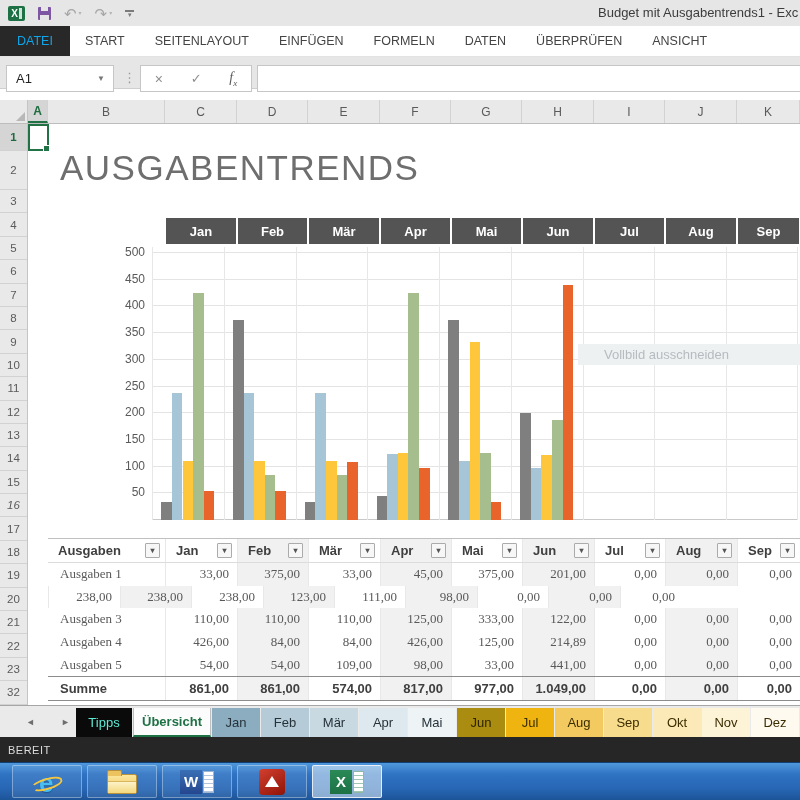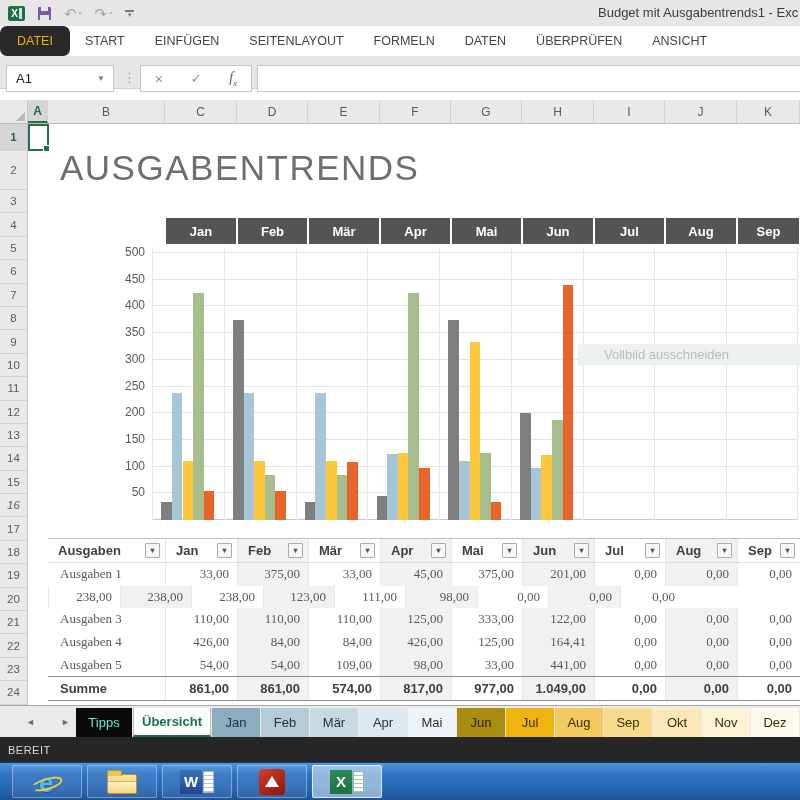--- a/index.html
+++ b/index.html
@@ -20,21 +20,21 @@
   .undoredo .caret { font-size:6px; color:#b5b5b5; }
   .qcust { display:flex; flex-direction:column; align-items:center; }
   .qcust b { width:9px; border-top:2px solid #7a7a7a; margin-bottom:1px; }
   .qcust span { font-size:7px; color:#7a7a7a; line-height:4px; }
   .doc-title { position:absolute; left:598px; top:5px; font-size:13px; color:#3c3c3c; white-space:nowrap; }
 
   
   .ribbonrow { position:absolute; top:26px; left:0; right:0; height:31px; background:#fff;
                border-bottom:1px solid #e3e3e3; display:flex; }
   .rtab { display:flex; align-items:center; padding:0 15px; font-size:12.5px; color:#444; }
-  .rtab.active { background:#282828; color:#eab308; padding:0 17px;border-radius:7px; }
+  .rtab.active { background:#282828; color:#0ea5e9; padding:0 17px; }
 
   
   .formularow { position:absolute; top:57px; left:0; right:0; height:32px; background:#e6e6e6;
                 border-bottom:1px solid #cfcfcf; }
   .namebox { position:absolute; left:6px; top:8px; width:108px; height:27px; background:#fff;
              border:1px solid #c6c6c6; display:flex; align-items:center; }
   .namebox .txt { flex:1; padding-left:9px; font-size:13px; color:#1f1f1f; }
   .namebox .dd { width:24px; text-align:center; font-size:8px; color:#777; }
   .fxdots { position:absolute; left:123px; top:13px; color:#9a9a9a; font-size:13px; letter-spacing:0; }
   .fxbox { position:absolute; left:140px; top:8px; width:112px; height:27px; background:#fff;
@@ -167,22 +167,22 @@
           <b></b>
           <span>▾</span>
         </div>
     </div>
     <div class="doc-title">Budget mit Ausgabentrends1 - Exc</div>
   </div>
 
   <div class="ribbonrow" id="ribbonrow">
       <div class="rtab active">DATEI</div>
       <div class="rtab">START</div>
+      <div class="rtab">SEITENLAYOUT</div>
       <div class="rtab">EINFÜGEN</div>
-      <div class="rtab">SEITENLAYOUT</div>
       <div class="rtab">FORMELN</div>
       <div class="rtab">DATEN</div>
       <div class="rtab">ÜBERPRÜFEN</div>
       <div class="rtab">ANSICHT</div>
     </div>
 
   <div class="formularow">
     <div class="namebox">
       <span class="txt">A1</span>
       <span class="dd">▼</span>
@@ -229,21 +229,21 @@
         <div class="rowhead" style="height: 23.4px;">14</div>
         <div class="rowhead" style="height: 23.4px;">15</div>
         <div class="rowhead" style="height: 23.4px; font-style: italic;">16</div>
         <div class="rowhead" style="height: 23.4px;">17</div>
         <div class="rowhead" style="height: 23.4px;">18</div>
         <div class="rowhead" style="height: 23.4px;">19</div>
         <div class="rowhead" style="height: 23.4px;">20</div>
         <div class="rowhead" style="height: 23.4px;">21</div>
         <div class="rowhead" style="height: 23.4px;">22</div>
         <div class="rowhead" style="height: 23.4px;">23</div>
-        <div class="rowhead" style="height: 23.4px;">24</div>
+        <div class="rowhead" style="height: 23.4px;">32</div>
       </div>
     <div class="selbox"></div>
     <div class="sheet-title">AUSGABENTRENDS</div>
     <div id="slicers">
         <div class="slicer" style="left: 166px; width: 70px;">Jan</div>
         <div class="slicer" style="left: 238px; width: 69px;">Feb</div>
         <div class="slicer" style="left: 309px; width: 70px;">Mär</div>
         <div class="slicer" style="left: 381px; width: 69px;">Apr</div>
         <div class="slicer" style="left: 452px; width: 69px;">Mai</div>
         <div class="slicer" style="left: 523px; width: 70px;">Jun</div>
@@ -401,21 +401,21 @@
         </div>
         <div class="trow data">
           <div class="tcell labelc" style="width: 117px;">
             <span>Ausgaben 4</span>
           </div>
           <div class="tcell month" style="width: 72px;">426,00</div>
           <div class="tcell month band" style="width: 71px;">84,00</div>
           <div class="tcell month" style="width: 72px;">84,00</div>
           <div class="tcell month band" style="width: 71px;">426,00</div>
           <div class="tcell month" style="width: 71px;">125,00</div>
-          <div class="tcell month band" style="width: 72px;">164,41</div>
+          <div class="tcell month band" style="width: 72px;">214,89</div>
           <div class="tcell month" style="width: 71px;">0,00</div>
           <div class="tcell month band" style="width: 72px;">0,00</div>
           <div class="tcell month" style="width: 63px;">0,00</div>
         </div>
         <div class="trow data">
           <div class="tcell labelc" style="width: 117px;">
             <span>Ausgaben 5</span>
           </div>
           <div class="tcell month" style="width: 72px;">54,00</div>
           <div class="tcell month band" style="width: 71px;">54,00</div>

